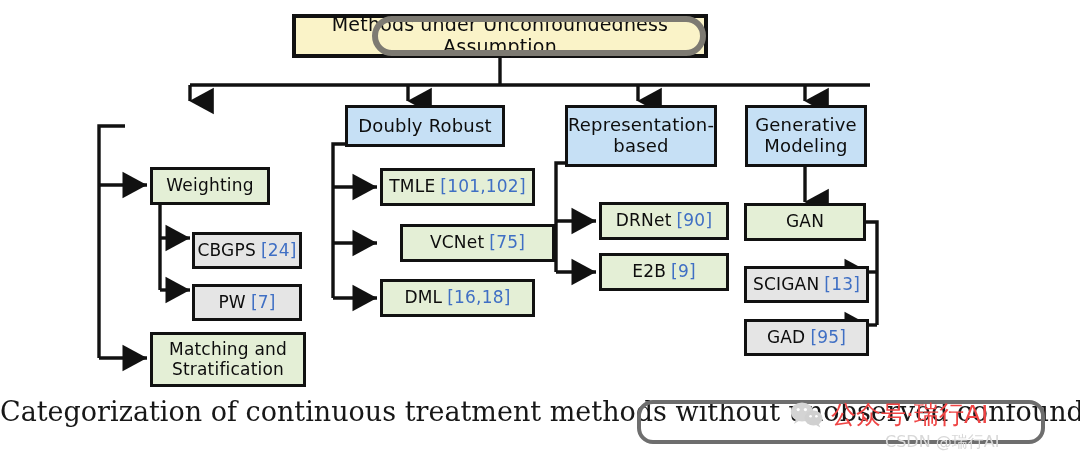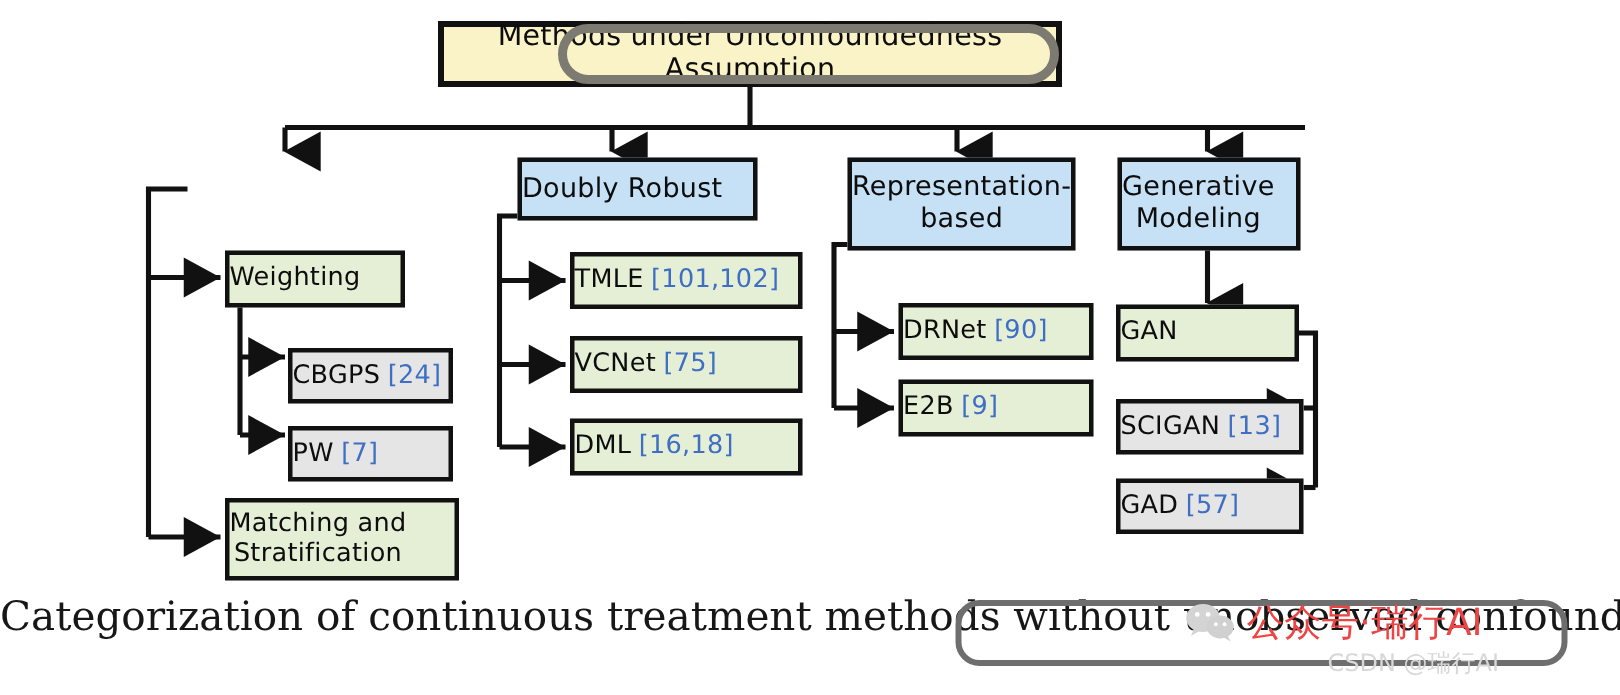--- a/index.html
+++ b/index.html
@@ -29,21 +29,21 @@
     height: 463px;
     pointer-events: none;
   }
 
   .node {
     position: absolute;
     box-sizing: border-box;
     border: 3px solid #111111;
     display: flex;
     align-items: center;
-    justify-content: flex-start;
+    justify-content: center;
     text-align: center;
     line-height: 1.15;
     font-family: "DejaVu Sans", sans-serif;
     color: #0d0d0d;
     letter-spacing: .2px;
   }
   .node .lbl { display: block; }
   .ref {
     color: #3f6fc4;
     margin-left: 5px;
@@ -193,21 +193,21 @@
   </div>
 
   <div class="node green" style="left:150px; top:332px; width:156px; height:55px; font-size:17px;">
     <span class="lbl">Matching and<br>Stratification</span>
   </div>
 
   <div class="node green" style="left:380px; top:168px; width:155px; height:38px; font-size:17px;">
     <span class="lbl"><span>TMLE</span><span class="ref">[101,102]</span></span>
   </div>
 
-  <div class="node green" style="left:380px; top:224px; width:155px; height:38px; font-size:17px;">
+  <div class="node green" style="left:400px; top:224px; width:155px; height:38px; font-size:17px;">
     <span class="lbl"><span>VCNet</span><span class="ref">[75]</span></span>
   </div>
 
   <div class="node green" style="left:380px; top:279px; width:155px; height:38px; font-size:17px;">
     <span class="lbl"><span>DML</span><span class="ref">[16,18]</span></span>
   </div>
 
   <div class="node green" style="left:599px; top:202px; width:130px; height:38px; font-size:17px;">
     <span class="lbl"><span>DRNet</span><span class="ref">[90]</span></span>
   </div>
@@ -218,21 +218,21 @@
 
   <div class="node green" style="left:744px; top:203px; width:122px; height:38px; font-size:17px;">
     <span class="lbl">GAN</span>
   </div>
 
   <div class="node gray" style="left:744px; top:254px; width:125px; height:37px; font-size:17px;">
     <span class="lbl"><span>SCIGAN</span><span class="ref">[13]</span></span>
   </div>
 
   <div class="node gray" style="left:744px; top:307px; width:125px; height:37px; font-size:17px;">
-    <span class="lbl"><span>GAD</span><span class="ref">[57]</span></span>
+    <span class="lbl"><span>GAD</span><span class="ref">[95]</span></span>
   </div>
 
   <div id="caption"><span>Categorization of continuous treatment methods </span><span>without unobserved confounders</span></div>
   <div class="hl-caption" style="left:637px; top:400px; width:408px; height:44px;"></div>
 
   <div id="watermark">
     <svg class="wx" width="34" height="28" viewBox="0 0 34 28">
       <ellipse cx="12" cy="11" rx="11.2" ry="9.4" fill="#d4d4d4"></ellipse>
       <path d="M6,18 L4,23 L9.5,19.6 Z" fill="#d4d4d4"></path>
       <circle cx="8.2" cy="8.6" r="1.6" fill="#ffffff"></circle>

